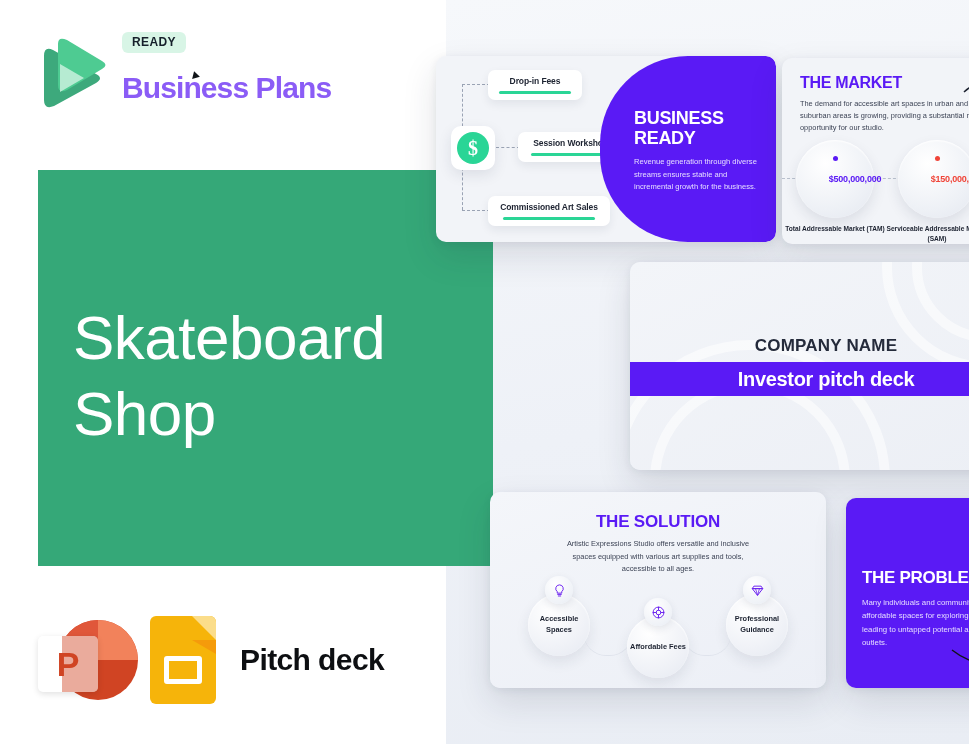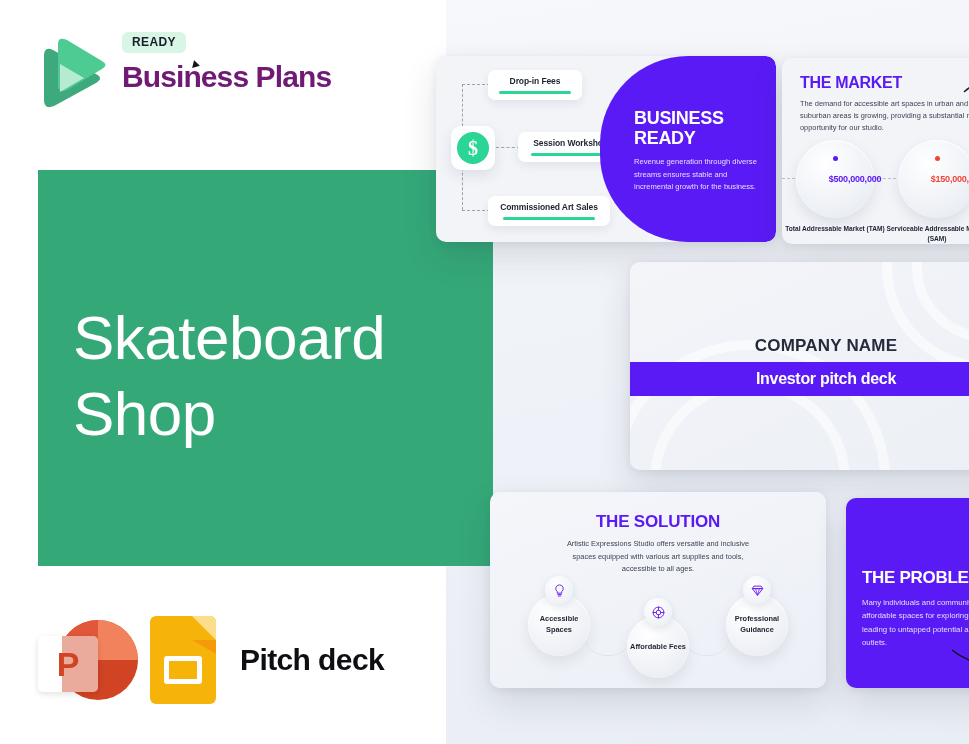--- a/index.html
+++ b/index.html
@@ -25,21 +25,21 @@
   .brand { position:absolute; left:38px; top:32px; width:300px; height:80px; }
   .logo-mark { position:absolute; left:0; top:4px; width:70px; height:72px; }
   .brand-text { position:absolute; left:84px; top:0px; }
   .ready-badge {
     display:inline-block; background:#d8f5e6; color:#16202b;
     font-size:12px; font-weight:700; letter-spacing:.4px;
     padding:3px 10px 4px 10px; border-radius:6px;
     font-family:"Liberation Sans", sans-serif;
   }
   .brand-name {
-    margin-top:7px; font-size:30px; font-weight:700; color:#701a75;
+    margin-top:18px; font-size:30px; font-weight:700; color:#8b5cf6;
     letter-spacing:-0.9px; white-space:nowrap; position:relative;
   }
   .i-play {
     position:absolute; left:71px; top:1px; width:0; height:0;
     border-left:7px solid #111418; border-top:4px solid transparent; border-bottom:4px solid transparent;
     transform: rotate(14deg);
   }
 
   
   .hero-title {
@@ -149,21 +149,21 @@
 
   
   #slide-company { left:630px; top:262px; width:392px; height:208px;
      background: linear-gradient(155deg,#f3f5f9 0%,#eceff5 100%); }
   .co-rings { position:absolute; inset:0; overflow:hidden; }
   .co-ring { position:absolute; border-radius:50%; border:10px solid rgba(255,255,255,.55); }
   .co-name { position:absolute; left:0; right:0; top:74px; text-align:center;
     font-size:17px; font-weight:700; color:#252b3b; letter-spacing:.2px; }
   .co-band { position:absolute; left:0; right:0; top:100px; height:34px; background:#5a1af5;
     display:flex; align-items:center; justify-content:center; }
-  .co-band span { color:#fff; font-size:16px; font-weight:700; letter-spacing:-0.3px; }
+  .co-band span { color:#fff; font-size:20px; font-weight:700; letter-spacing:-0.3px; }
 
   
   #slide-solution { left:490px; top:492px; width:336px; height:196px;
     background: linear-gradient(160deg,#f4f6fa 0%,#eceff6 100%); }
   .sol-title { position:absolute; left:0; right:0; top:20px; text-align:center; color:#5a1af5; font-size:17px; font-weight:700; letter-spacing:-0.2px;}
   .sol-body { position:absolute; left:68px; top:46px; width:200px; text-align:center; color:#3c4355; font-size:7.4px; line-height:1.7;}
   .sol-node { position:absolute; width:62px; height:62px; border-radius:50%;
     background: radial-gradient(circle at 36% 28%, #ffffff 0%, #f0f2f7 60%, #e5e9f1 100%);
     box-shadow:0 6px 14px rgba(30,40,70,.09), inset 0 1px 2px #fff;
     display:flex; align-items:center; justify-content:center; text-align:center; }

